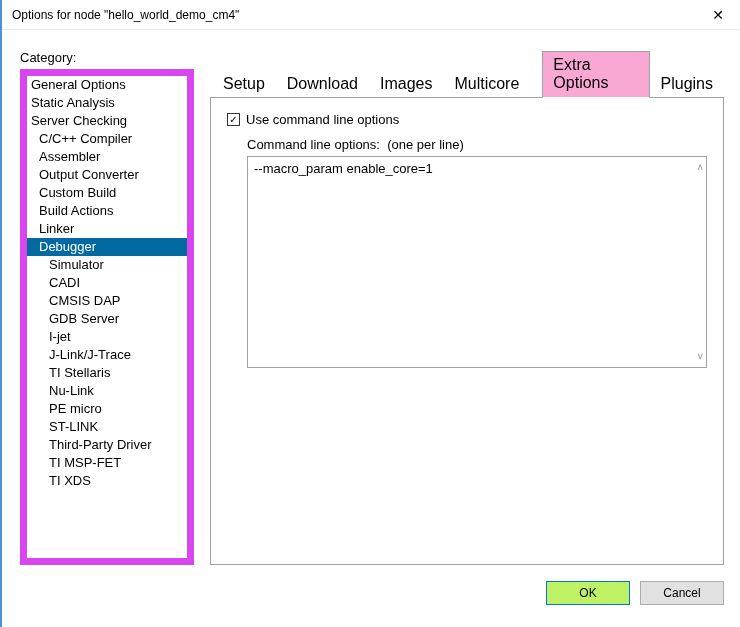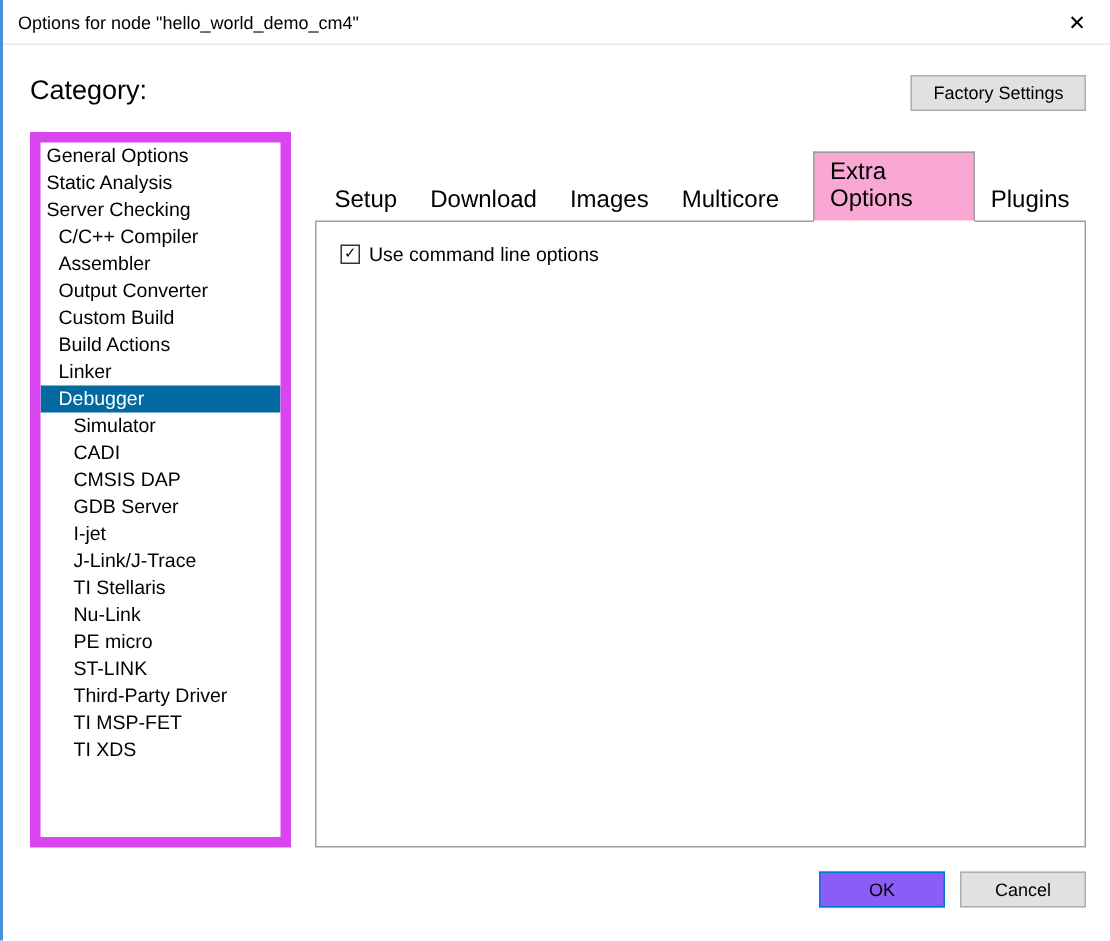--- a/index.html
+++ b/index.html
@@ -28,21 +28,21 @@
       font-size: 14px; color: #000; cursor: default;
       width: 20px; text-align: center;
     }
     .dialog-body {
       display: flex;
       gap: 16px;
       padding: 20px 16px 10px 18px;
       height: calc(100% - 82px);
     }
     .left-col { width: 174px; display: flex; flex-direction: column; }
-    .category-label { font-size: 18px; margin-bottom: 17px; color: #000; }
+    .category-label { font-size: 13px; margin-bottom: 4px; color: #000; }
     .listbox {
       flex: 1;
       border: 7px solid #d946ef;
       background: #fff;
       overflow: hidden;
       font-size: 13px;
       line-height: 18px;
       color: #000;
     }
     .listbox .li { padding: 0 4px; white-space: nowrap; cursor: default; }
@@ -55,21 +55,21 @@
     }
     .top-button-row {
       display: flex; justify-content: flex-end; margin-bottom: 26px;
     }
     .btn {
       font-family: inherit; font-size: 12px;
       background: #e1e1e1; border: 1px solid #adadad;
       padding: 4px 14px; min-width: 84px; text-align: center;
       cursor: default;
     }
-    .btn.primary { border: 1px solid #0078d7; background: #8b5cf6; }
+    .btn.primary { border: 1px solid #0078d7; background: #bef264; }
 
     .tab-panel {
       flex: 1; display: flex; flex-direction: column;
     }
     .tab-strip {
       display: flex; align-items: flex-end;
       padding-left: 2px;
       font-size: 16px;
     }
     .tab {
@@ -161,38 +161,45 @@
         <div class="li indent2">Nu-Link</div>
         <div class="li indent2">PE micro</div>
         <div class="li indent2">ST-LINK</div>
         <div class="li indent2">Third-Party Driver</div>
         <div class="li indent2">TI MSP-FET</div>
         <div class="li indent2">TI XDS</div>
       </div>
   </div>
 
   <div class="right-col">
-    <div class="top-button-row">
-      <button class="btn">Factory Settings</button>
-    </div>
 
     <div class="tab-panel">
       <div class="tab-strip" id="tab-strip">
           <div class="tab">Setup</div>
           <div class="tab">Download</div>
           <div class="tab">Images</div>
           <div class="tab">Multicore</div>
           <div class="tab active">Extra Options</div>
           <div class="tab">Plugins</div>
         </div>
       <div class="tab-content">
         <div class="check-row">
           <span class="checkbox" id="chk">✓</span>
           <span>Use command line options</span>
         </div>
+        <div style="padding-left: 20px;">
+          <div class="field-label">
+            <span>Command line options:</span>&nbsp;&nbsp;<span class="hint">(one per line)</span>
+          </div>
+          <div class="textarea-wrap">
+            <textarea class="textarea" id="cmd-ta" spellcheck="false" style="">--macro_param enable_core=1</textarea>
+            <span class="scroll-hint up">˄</span>
+            <span class="scroll-hint down">˅</span>
+          </div>
+        </div>
       </div>
     </div>
   </div>
 </div>
 
 <div class="bottom-row">
   <button class="btn primary">OK</button>
   <button class="btn">Cancel</button>
 </div>
 

